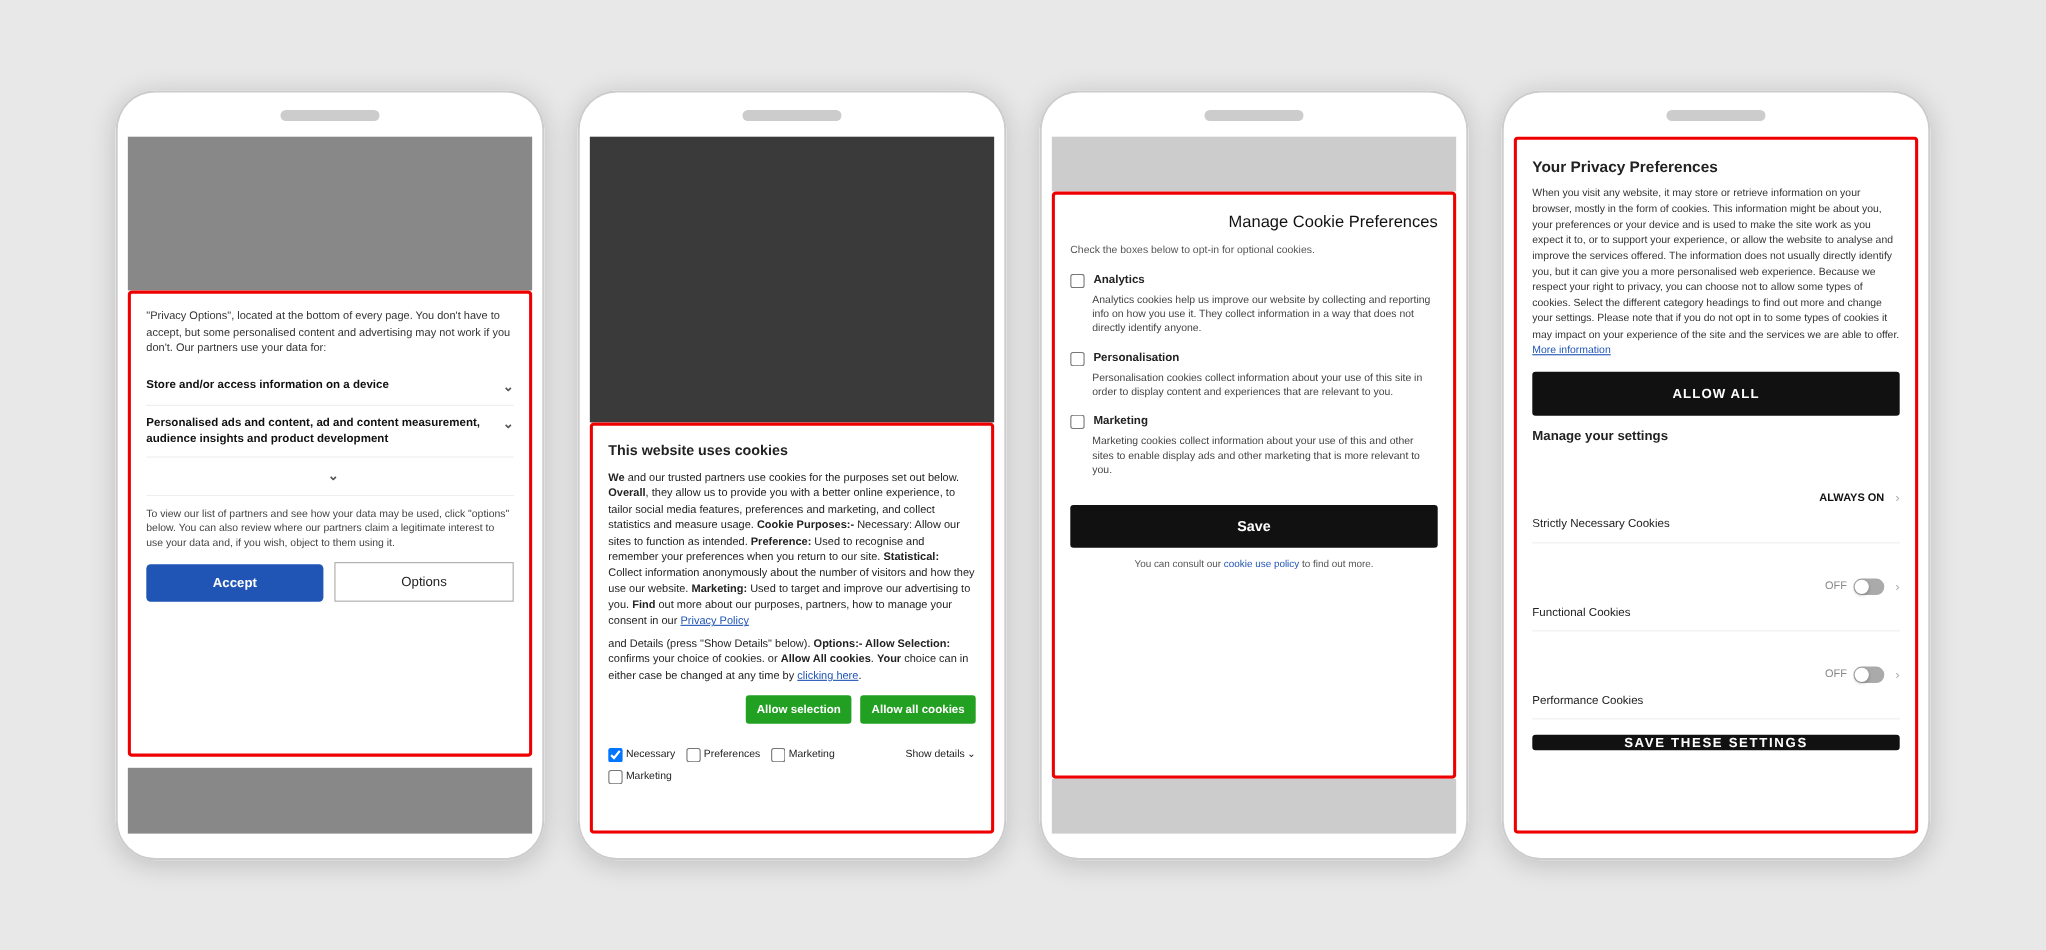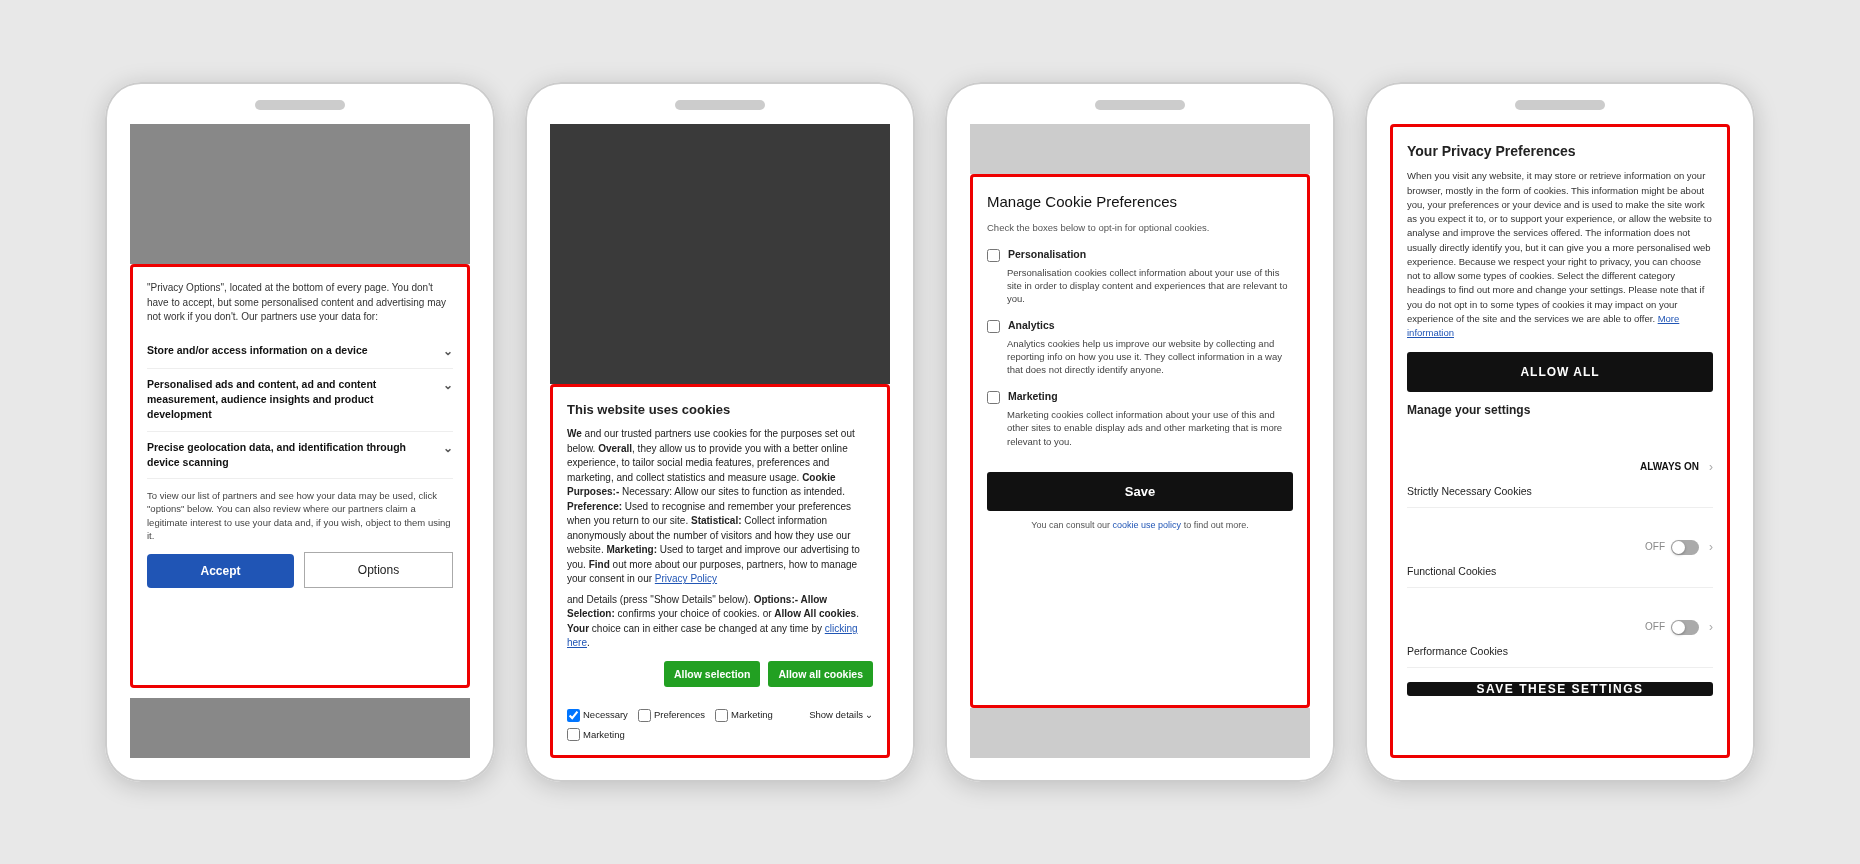--- a/index.html
+++ b/index.html
@@ -32,21 +32,21 @@
 
     .phone-notch {
       width: 90px;
       height: 10px;
       background: #ccc;
       border-radius: 5px;
       margin-bottom: 14px;
     }
 
     .phone-screen {
-      width: 340px;
+      width: 368px;
       flex: 1;
       display: flex;
       flex-direction: column;
       position: relative;
       overflow: hidden;
     }
 
     
     .red-box {
       border: 3px solid #e00;
@@ -204,21 +204,21 @@
       height: 50px;
       width: 100%;
     }
     .p3-cookie-pref {
       font-size: 10px;
       color: #222;
       line-height: 1.45;
     }
     .p3-cookie-pref .title {
       font-size: 15px;
-      text-align: left;
+      text-align: right;
       font-weight: normal;
       margin-bottom: 8px;
       color: #111;
     }
     .p3-cookie-pref .subtitle {
       font-size: 9.5px;
       color: #555;
       margin-bottom: 12px;
     }
     .p3-option {
@@ -391,21 +391,20 @@
           <span class="p1-option-text">Store and/or access information on a device</span>
           <span class="chevron">⌄</span>
         </div>
 
         <div class="p1-option-row">
           <span class="p1-option-text">Personalised ads and content, ad and content measurement, audience insights and product development</span>
           <span class="chevron">⌄</span>
         </div>
 
         <div class="p1-option-row">
-          <span class="p1-option-text">Precise geolocation data, and identification through device scanning</span>
           <span class="chevron">⌄</span>
         </div>
 
         <p class="p1-footer-text">To view our list of partners and see how your data may be used, click "options" below. You can also review where our partners claim a legitimate interest to use your data and, if you wish, object to them using it.</p>
 
         <div class="p1-buttons">
           <button class="btn-accept">Accept</button>
           <button class="btn-options">Options</button>
         </div>
       </div>
@@ -463,31 +462,31 @@
   <div class="phone-screen">
     <div class="p3-gray-top"></div>
     <div class="red-box">
       <div class="p3-cookie-pref">
         <div class="title">Manage Cookie Preferences</div>
         <div class="subtitle">Check the boxes below to opt-in for optional cookies.</div>
 
         <div class="p3-option">
           <div class="p3-option-header">
             <input type="checkbox" style="">
-            <span class="opt-label">Personalisation</span>
-          </div>
-          <div class="p3-option-desc">Personalisation cookies collect information about your use of this site in order to display content and experiences that are relevant to you.</div>
+            <span class="opt-label">Analytics</span>
+          </div>
+          <div class="p3-option-desc">Analytics cookies help us improve our website by collecting and reporting info on how you use it. They collect information in a way that does not directly identify anyone.</div>
         </div>
 
         <div class="p3-option">
           <div class="p3-option-header">
             <input type="checkbox" style="">
-            <span class="opt-label">Analytics</span>
-          </div>
-          <div class="p3-option-desc">Analytics cookies help us improve our website by collecting and reporting info on how you use it. They collect information in a way that does not directly identify anyone.</div>
+            <span class="opt-label">Personalisation</span>
+          </div>
+          <div class="p3-option-desc">Personalisation cookies collect information about your use of this site in order to display content and experiences that are relevant to you.</div>
         </div>
 
         <div class="p3-option">
           <div class="p3-option-header">
             <input type="checkbox" style="">
             <span class="opt-label">Marketing</span>
           </div>
           <div class="p3-option-desc">Marketing cookies collect information about your use of this and other sites to enable display ads and other marketing that is more relevant to you.</div>
         </div>
 

